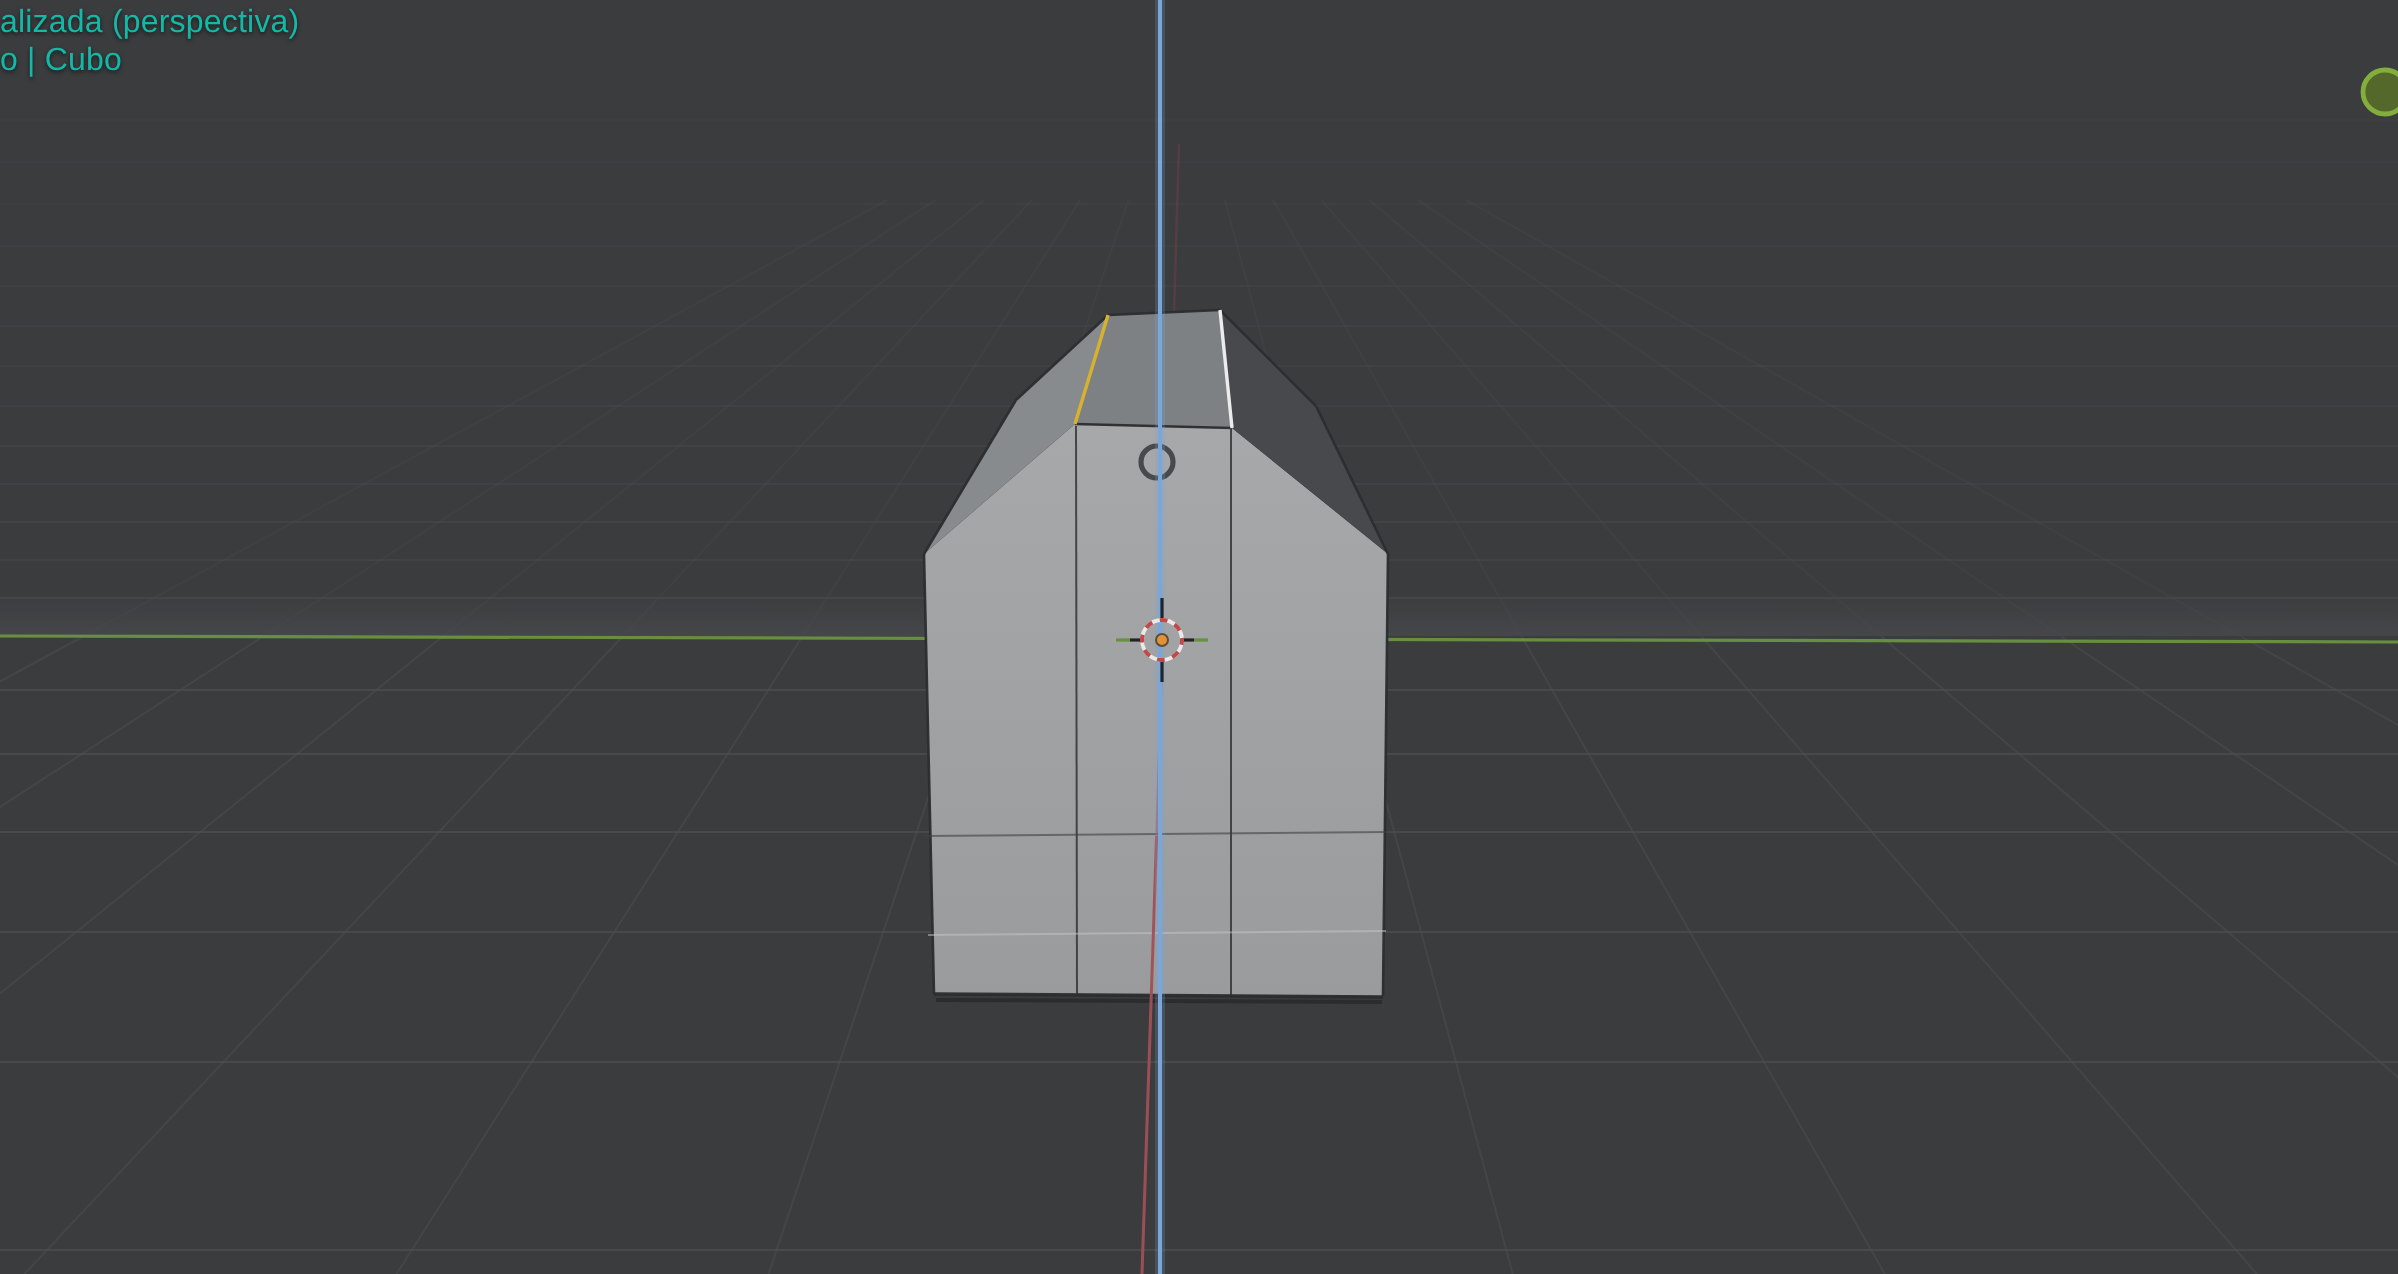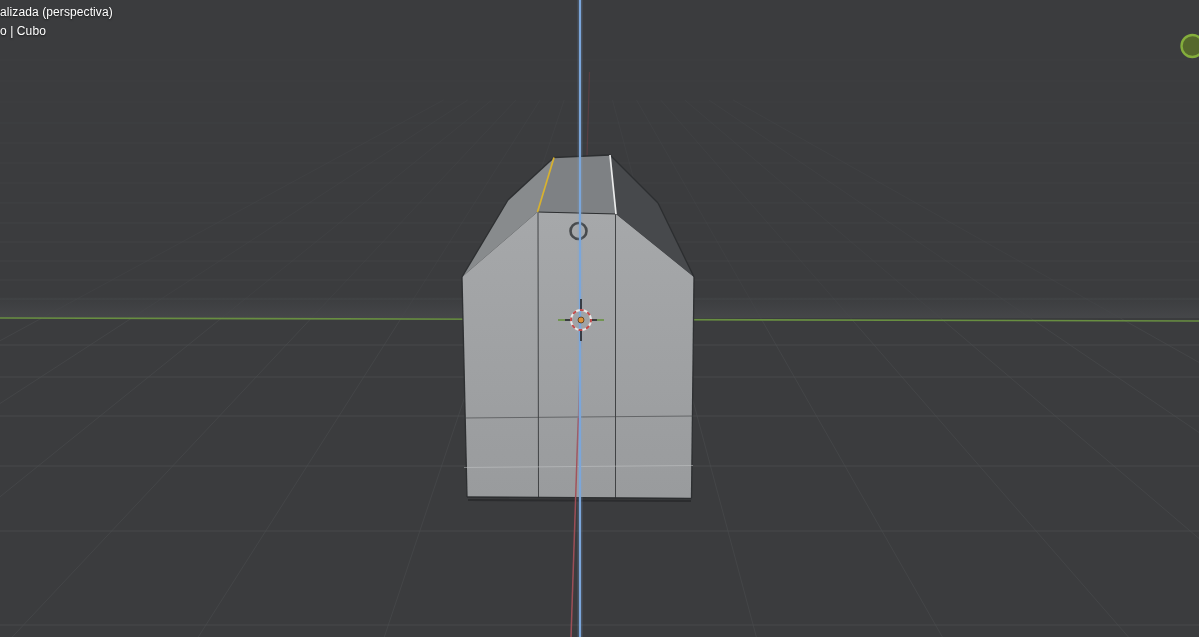--- a/index.html
+++ b/index.html
@@ -4,21 +4,21 @@
 <style>
   html,body{margin:0;padding:0;}
   body{
     width:1199px;height:637px;overflow:hidden;position:relative;
     background:#3b3c3e;
     font-family:"Liberation Sans", sans-serif;
   }
   #viewport{position:absolute;inset:0;}
   svg{display:block;}
   .overlay-text{
-    position:absolute;left:0;color:#ffffff;font-size:12px;line-height:18px;
+    position:absolute;left:0;color:#14b8a6;font-size:16px;line-height:18px;
     text-shadow:0 1px 2px rgba(0,0,0,.6);white-space:pre;letter-spacing:.1px;
   }
   #view-label{top:3px;}
   #object-label{top:22px;}
 </style>
 </head>
 <body>
 
 <div id="viewport">
   <svg id="scene" width="1199" height="637" viewBox="0 0 1199 637">

